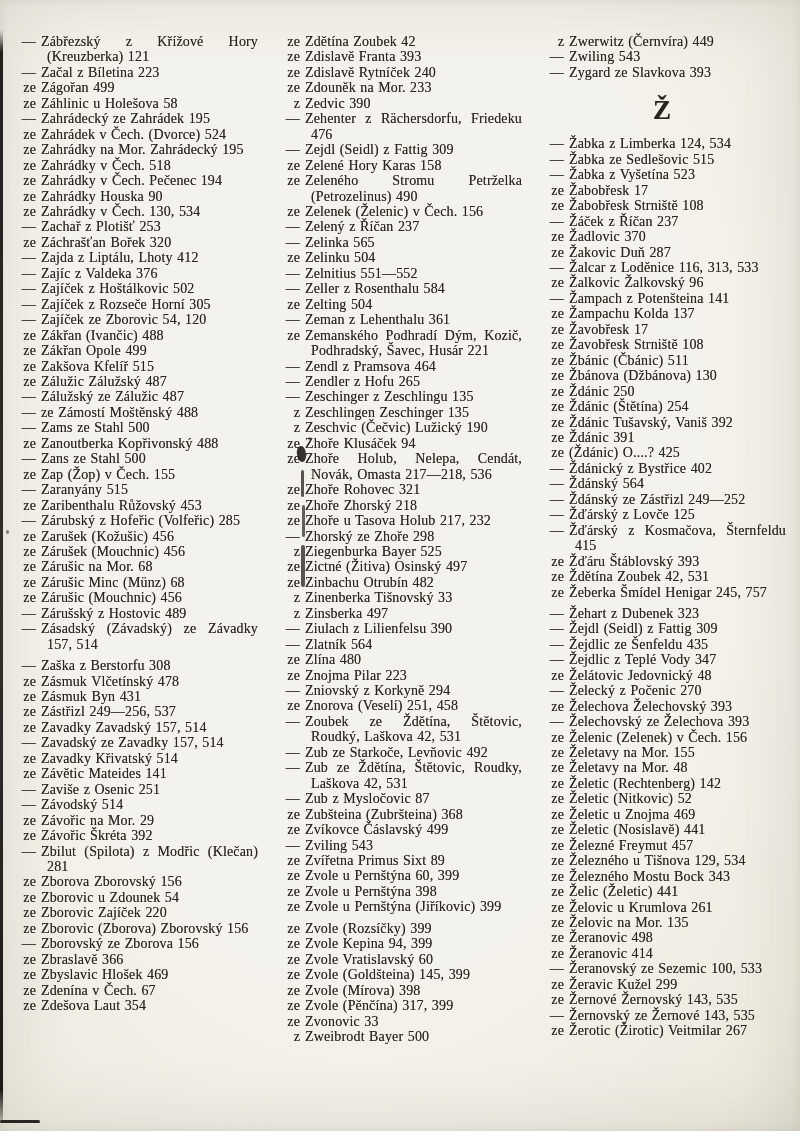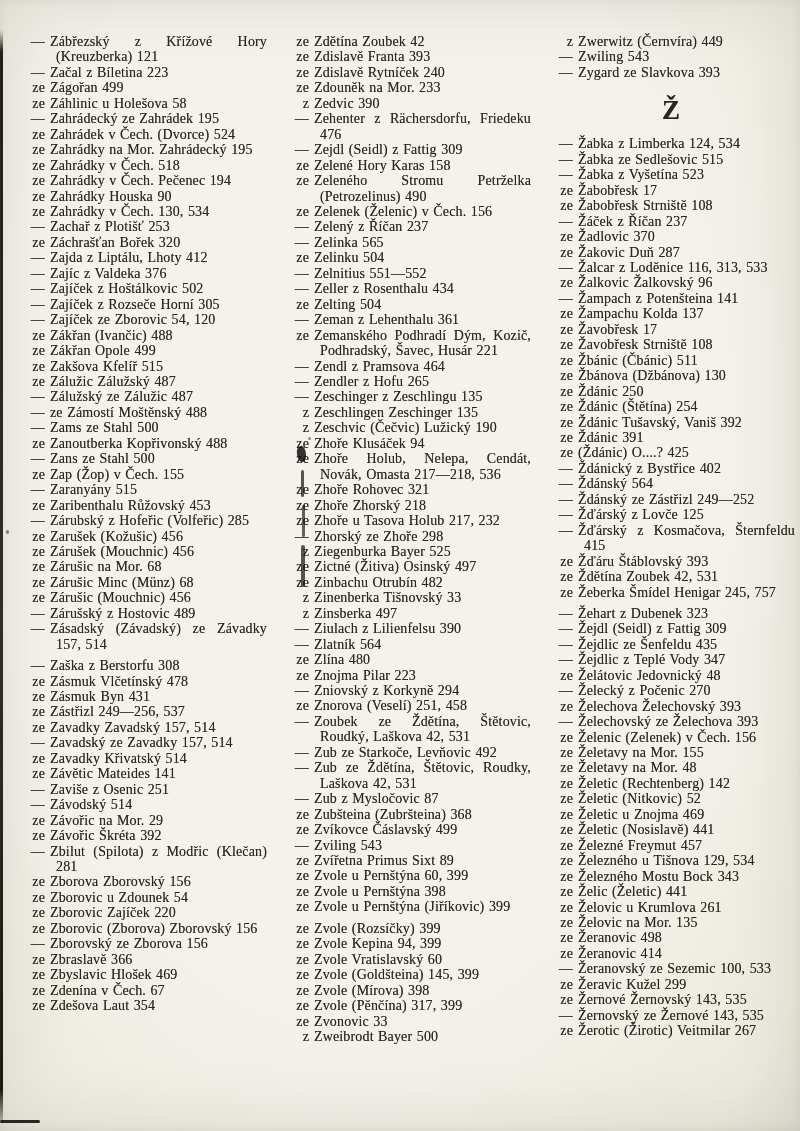--- a/index.html
+++ b/index.html
@@ -5,21 +5,21 @@
   html,body{margin:0;padding:0;}
   body{width:800px;height:1131px;overflow:hidden;background:#dedbd3;}
   .page{
     position:relative;width:800px;height:1131px;overflow:hidden;
     background:radial-gradient(ellipse at 45% 40%, #f4f2ec 55%, #eceade 90%, #e4e1d6 100%);
     box-shadow:inset 0 0 70px rgba(95,88,70,.14), inset 0 0 8px rgba(120,112,95,.12);
     font-family:"Liberation Serif","DejaVu Serif",serif;
     color:#2a2520;
   }
   .columns{
-    position:absolute;top:34px;left:20px;
+    position:absolute;top:34px;left:11px;
     display:flex;gap:17px;
   }
   .col{width:247px;}
   .entry{
     font-size:14px;line-height:15.45px;
     text-align:justify;
     padding-left:36px;text-indent:-36px;
     word-spacing:0.8px;letter-spacing:0.15px;
     text-shadow:0 0 .35px rgba(40,33,25,.55);
   }
@@ -129,21 +129,21 @@
           <div class="entry"><span class="prefix">z</span><span class="etext">Zedvic 390</span></div>
           <div class="entry"><span class="prefix">—</span><span class="etext">Zehenter z Rächersdorfu, Friedeku 476</span></div>
           <div class="entry"><span class="prefix">—</span><span class="etext">Zejdl (Seidl) z Fattig 309</span></div>
           <div class="entry"><span class="prefix">ze</span><span class="etext">Zelené Hory Karas 158</span></div>
           <div class="entry"><span class="prefix">ze</span><span class="etext">Zeleného Stromu Petrželka (Petrozelinus) 490</span></div>
           <div class="entry"><span class="prefix">ze</span><span class="etext">Zelenek (Želenic) v Čech. 156</span></div>
           <div class="entry"><span class="prefix">—</span><span class="etext">Zelený z Říčan 237</span></div>
           <div class="entry"><span class="prefix">—</span><span class="etext">Zelinka 565</span></div>
           <div class="entry"><span class="prefix">ze</span><span class="etext">Zelinku 504</span></div>
           <div class="entry"><span class="prefix">—</span><span class="etext">Zelnitius 551—552</span></div>
-          <div class="entry"><span class="prefix">—</span><span class="etext">Zeller z Rosenthalu 434</span></div>
+          <div class="entry"><span class="prefix">—</span><span class="etext">Zeller z Rosenthalu 584</span></div>
           <div class="entry"><span class="prefix">ze</span><span class="etext">Zelting 504</span></div>
           <div class="entry"><span class="prefix">—</span><span class="etext">Zeman z Lehenthalu 361</span></div>
           <div class="entry"><span class="prefix">ze</span><span class="etext">Zemanského Podhradí Dým, Kozič, Podhradský, Šavec, Husár 221</span></div>
           <div class="entry"><span class="prefix">—</span><span class="etext">Zendl z Pramsova 464</span></div>
           <div class="entry"><span class="prefix">—</span><span class="etext">Zendler z Hofu 265</span></div>
           <div class="entry"><span class="prefix">—</span><span class="etext">Zeschinger z Zeschlingu 135</span></div>
           <div class="entry"><span class="prefix">z</span><span class="etext">Zeschlingen Zeschinger 135</span></div>
           <div class="entry"><span class="prefix">z</span><span class="etext">Zeschvic (Čečvic) Lužický 190</span></div>
           <div class="entry"><span class="prefix">ze</span><span class="etext">Zhoře Klusáček 94</span></div>
           <div class="entry"><span class="prefix">ze</span><span class="etext">Zhoře Holub, Nelepa, Cendát, Novák, Omasta 217—218, 536</span></div>

